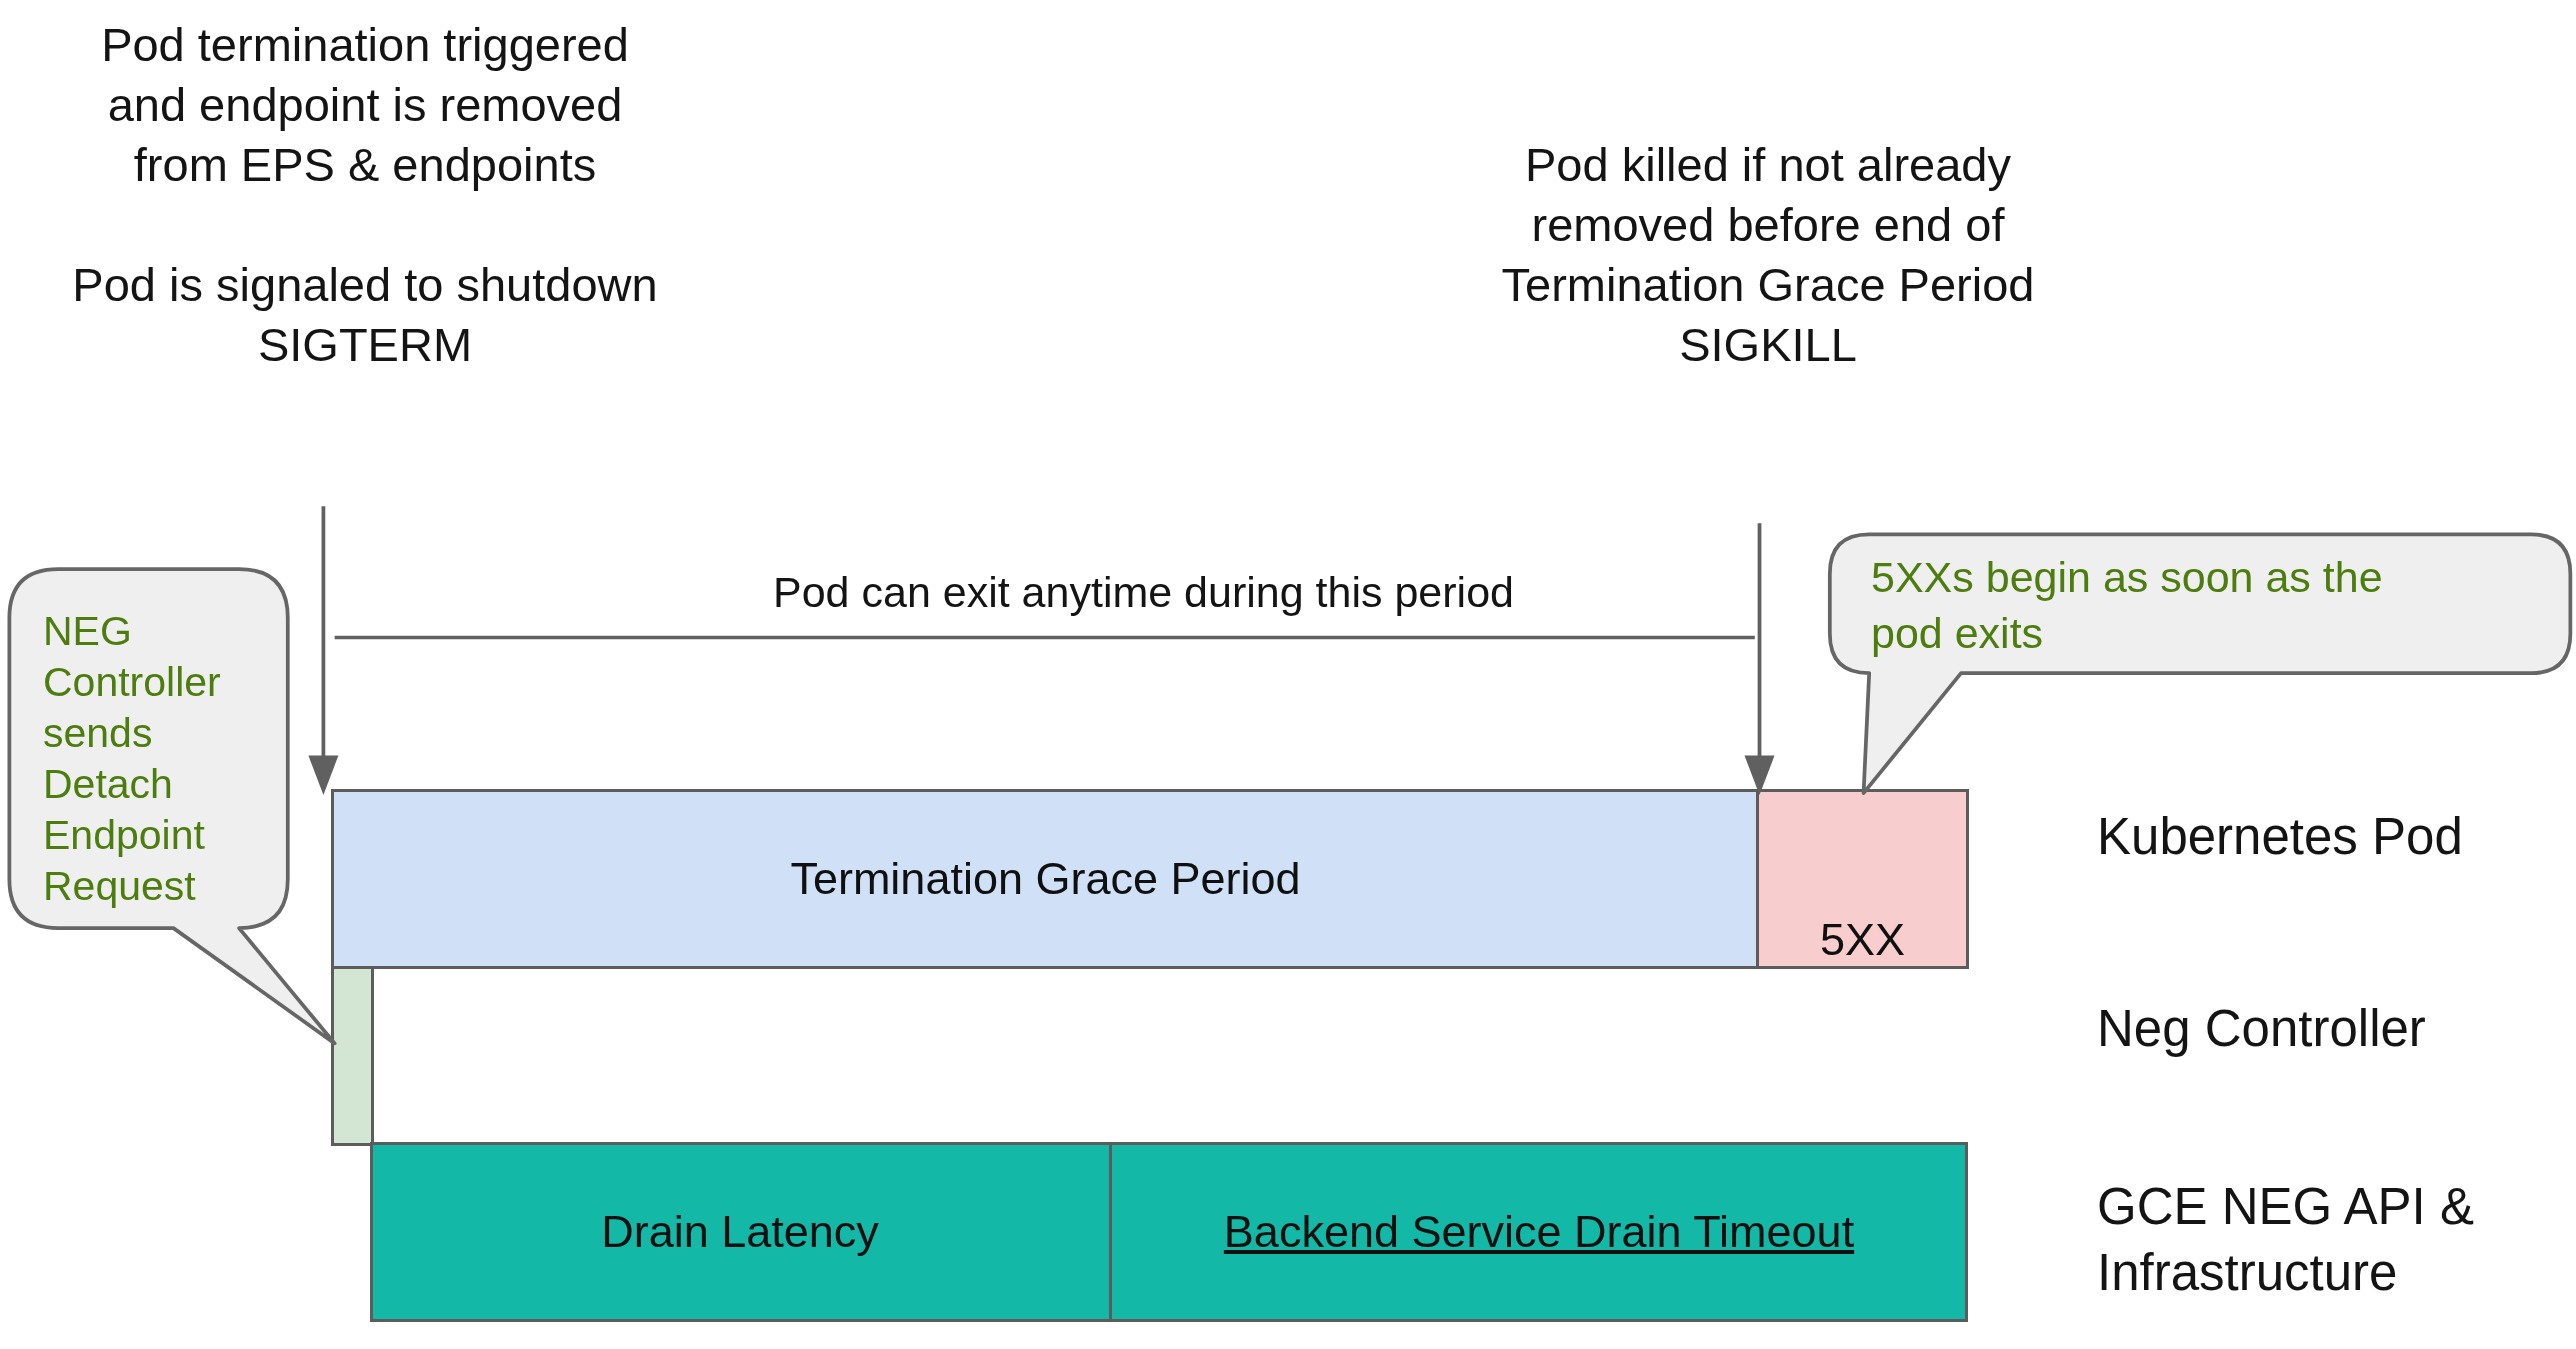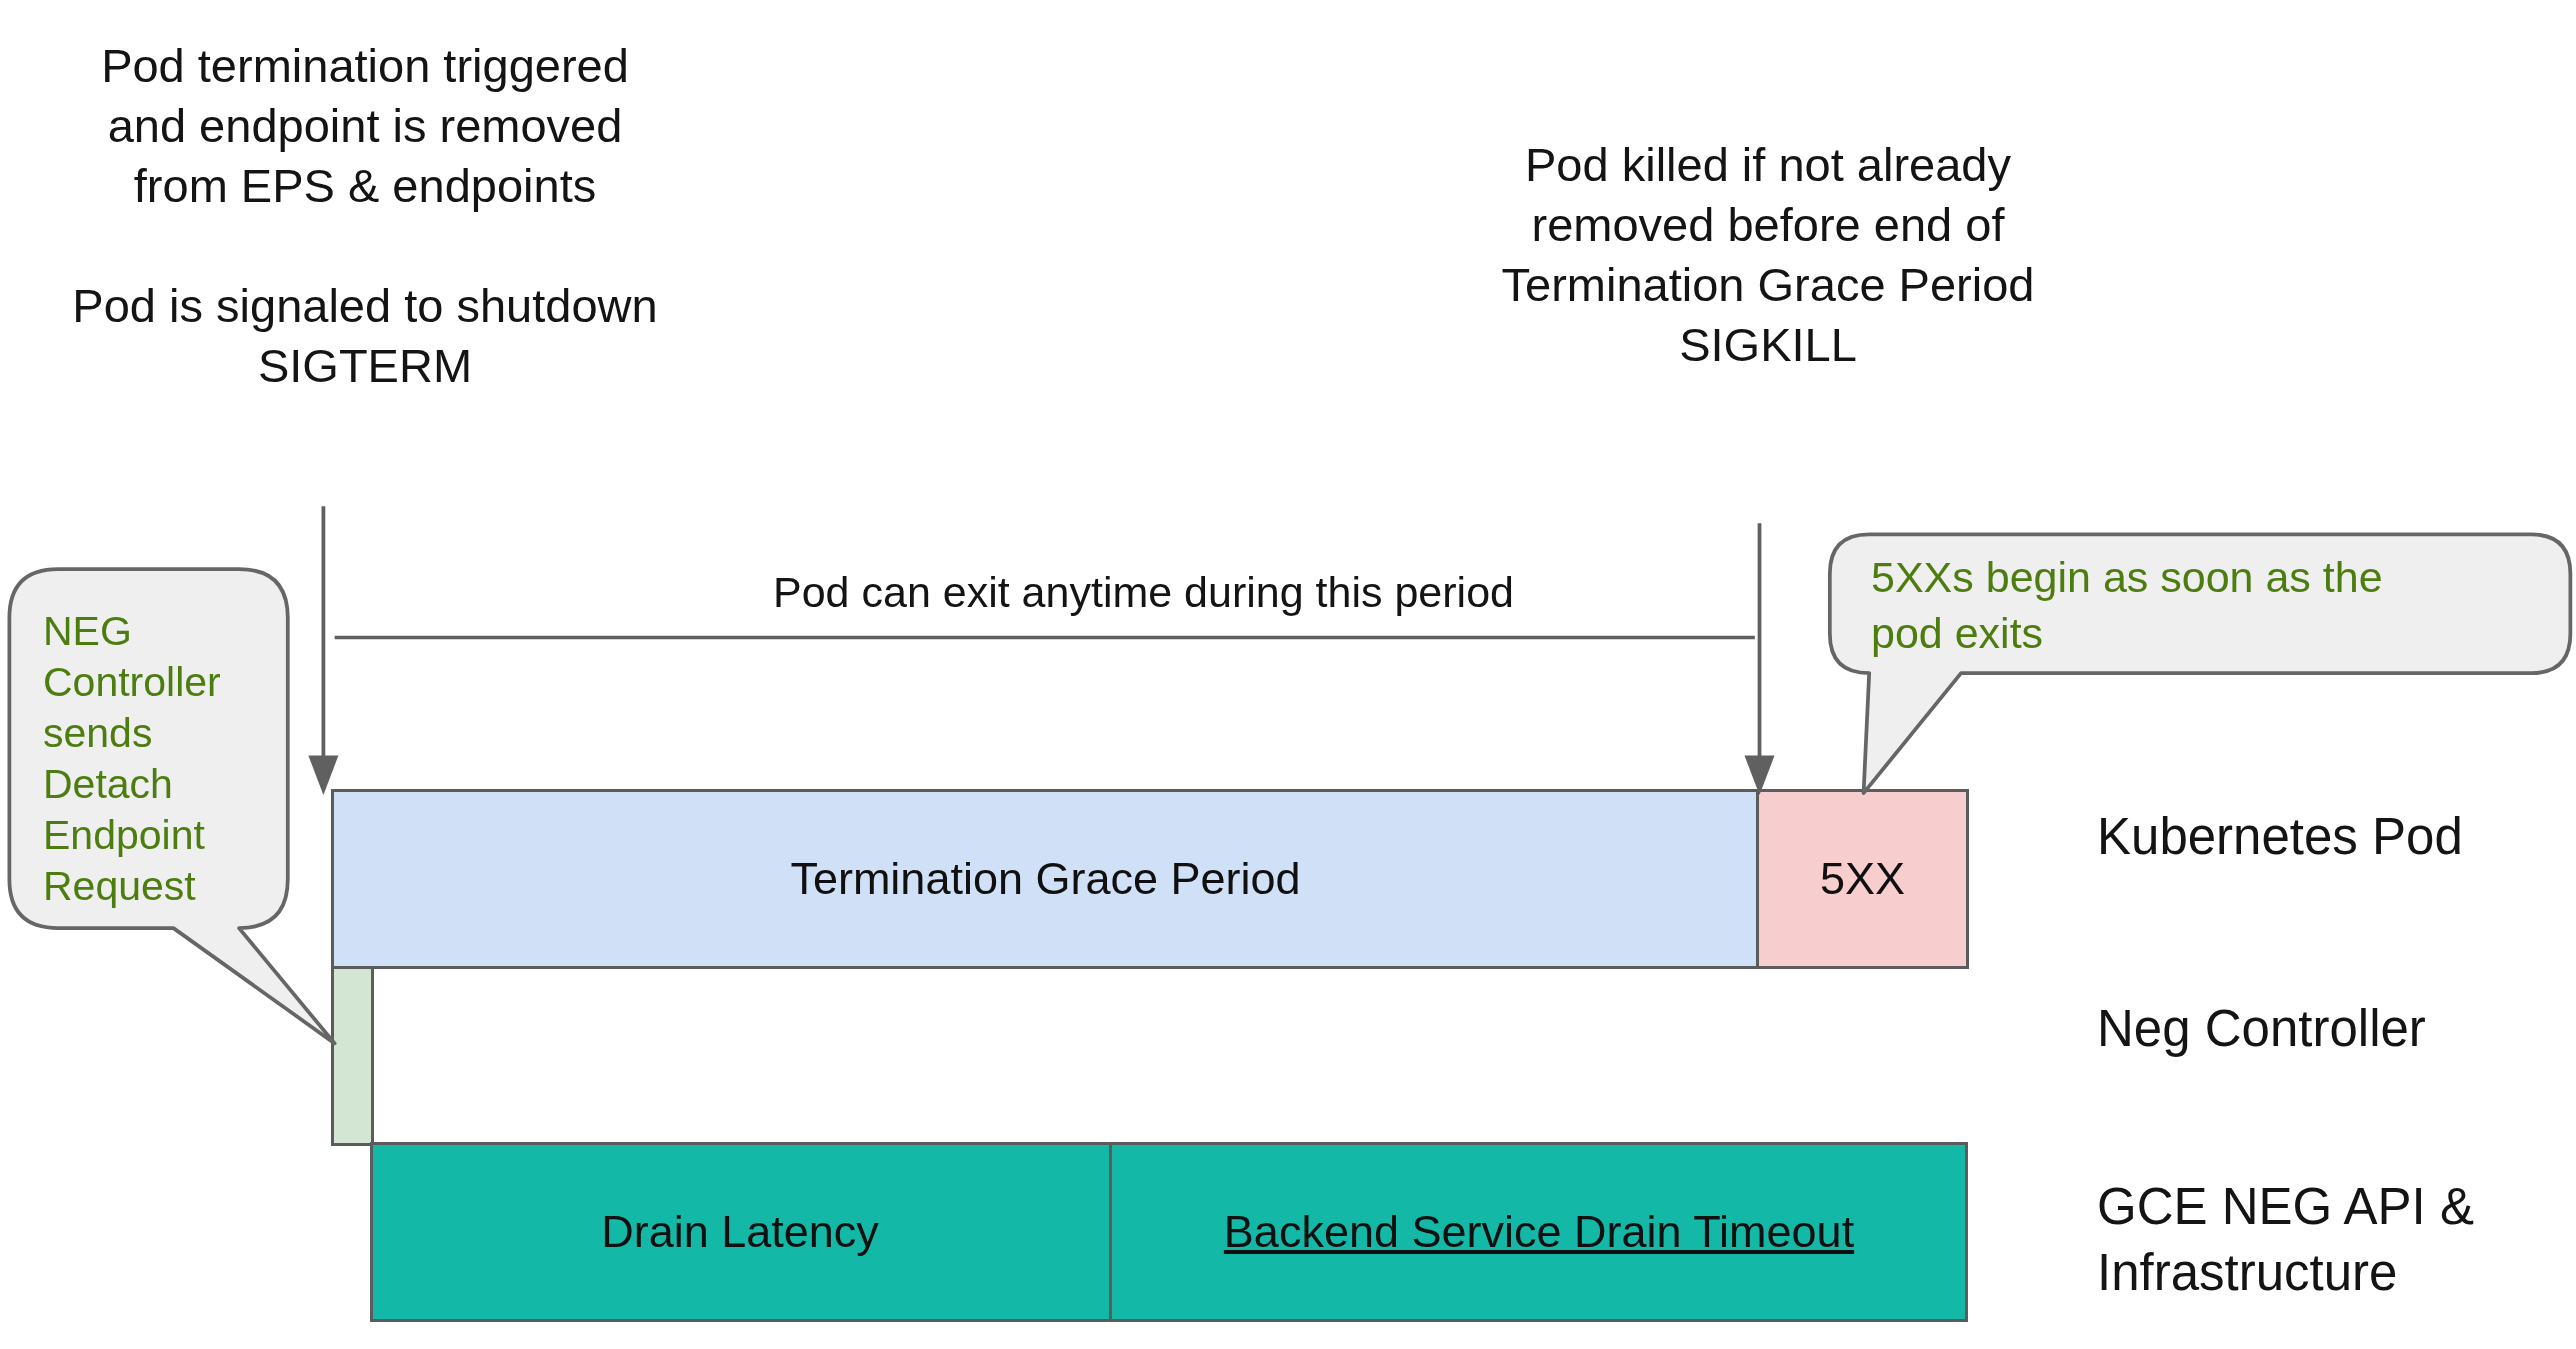--- a/index.html
+++ b/index.html
@@ -4,31 +4,31 @@
 <style>
   html,body{margin:0;padding:0;background:#ffffff;}
   .canvas{
     position:relative;width:2576px;height:1350px;background:#ffffff;
     font-family:"Liberation Sans", sans-serif;color:#111111;overflow:hidden;
   }
   .abs{position:absolute;}
   
   .note{position:absolute;text-align:center;font-size:47px;line-height:60px;color:#141414;}
   .note .ln{min-height:60px;}
-  #note-topleft{left:37px;top:36px;width:656px;}
+  #note-topleft{left:37px;top:15px;width:656px;}
   #note-topright{left:1440px;top:135px;width:656px;}
   #exit-caption{left:577px;top:568px;width:937px;text-align:right;font-size:43px;line-height:49px;color:#141414;}
   
   .bar{
     position:absolute;box-sizing:border-box;border:3.7px solid #5c5c5c;
     display:flex;align-items:center;justify-content:center;
     font-size:45px;color:#101010;z-index:1;
   }
   #bar-grace{left:331px;top:789px;width:1429px;height:180px;background:#cfe0f7;}
-  #bar-5xx{left:1756px;top:789px;width:213px;height:180px;background:#f7cdcd;}
+  #bar-5xx{left:1756px;top:789px;width:213px;height:180px;background:#f7cdcd;align-items:flex-end;}
   #bar-detach{left:331px;top:966px;width:43px;height:180px;background:#d3e6d4;}
   #bar-drain{left:370px;top:1142px;width:1598px;height:180px;background:#14b8a6;padding:0;}
   #bar-drain .cell{flex:0 0 auto;height:100%;display:flex;align-items:center;justify-content:center;box-sizing:border-box;}
   #cell-drain-latency{width:737px;}
   #cell-backend-drain{width:858px;border-left:3.7px solid #5c5c5c;text-decoration:underline;}
   
   .rowlabel{position:absolute;font-size:51px;line-height:66px;color:#141414;white-space:nowrap;}
   #row-k8s{left:2097px;top:804px;}
   #row-neg{left:2097px;top:996px;}
   #row-gce{left:2097px;top:1174px;}

